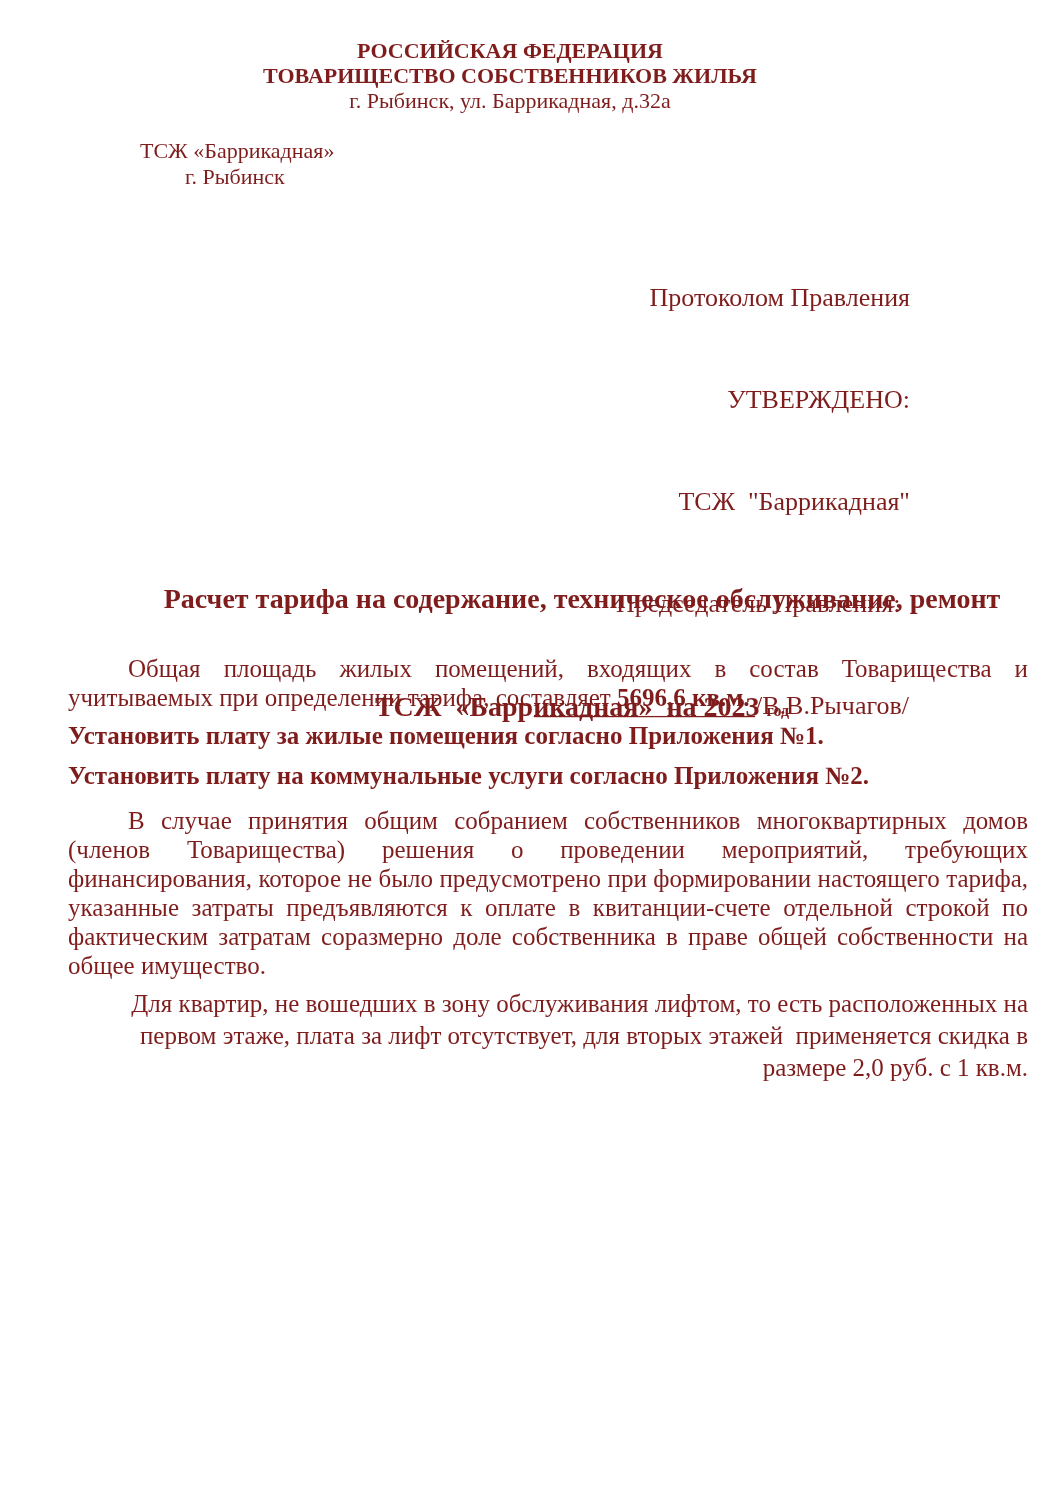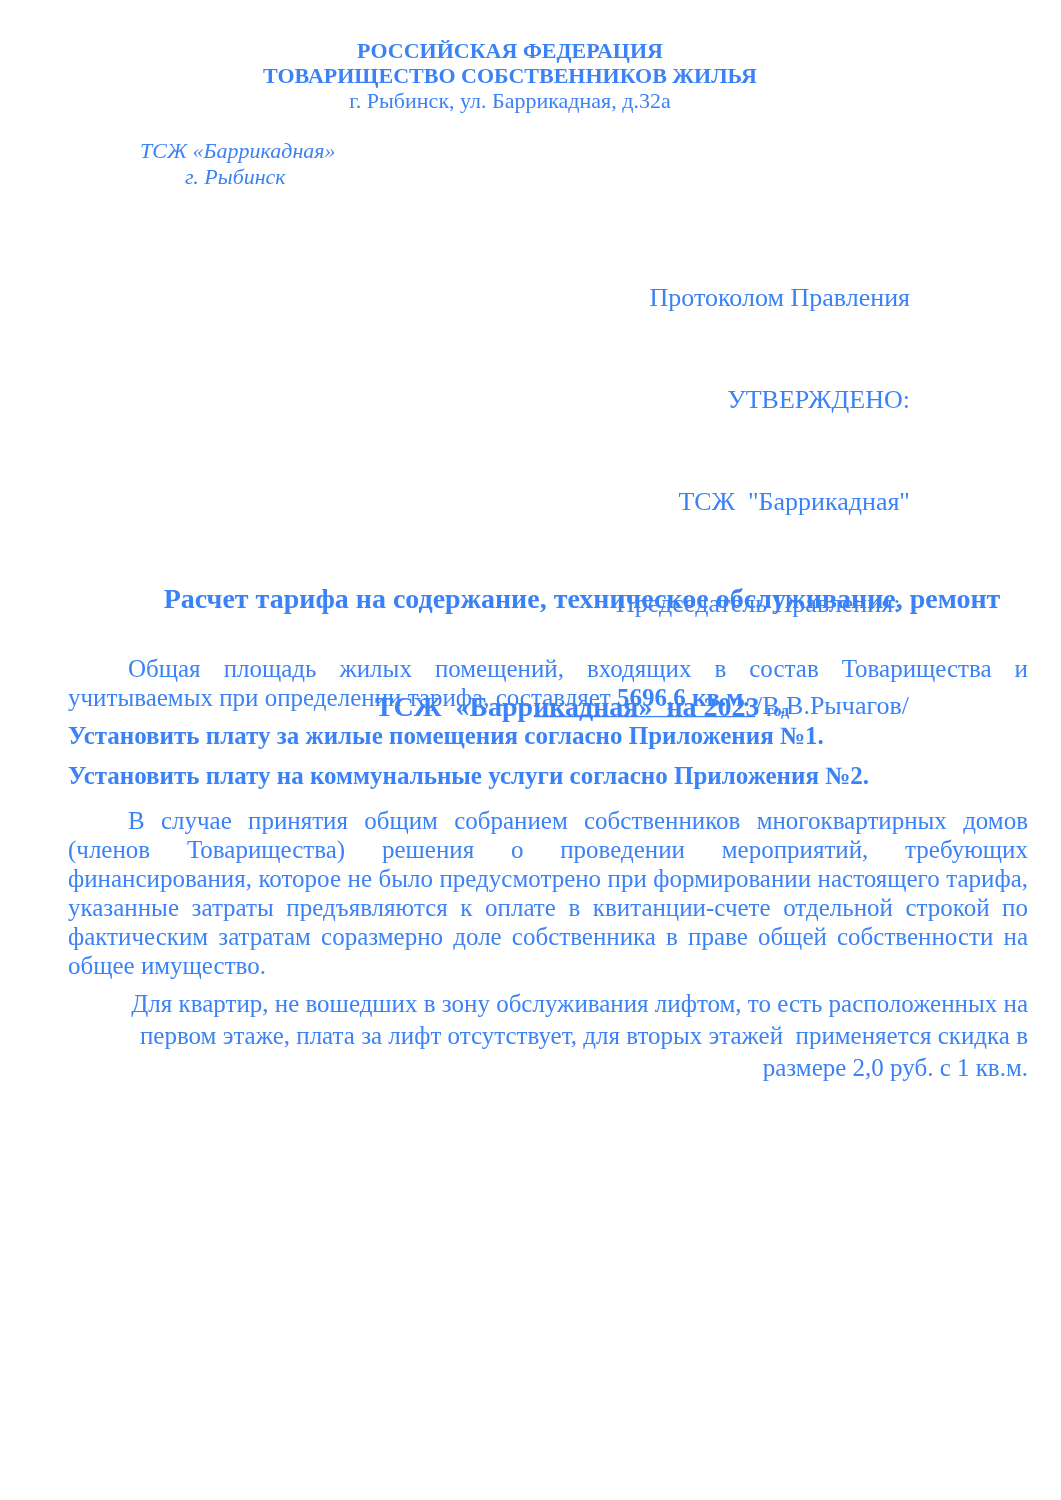--- a/index.html
+++ b/index.html
@@ -1,40 +1,39 @@
 <!DOCTYPE html>
 <html><head>
 <meta charset="utf-8">
 <style>
   html, body { margin: 0; padding: 0; background: #ffffff; }
   .page {
     position: relative;
     width: 1061px;
     height: 1500px;
     background: #ffffff;
-    color: #3b82f6;
+    color: #7f1d1d;
     font-family: "Liberation Serif", "DejaVu Serif", serif;
     overflow: hidden;
   }
   
   .letterhead {
     position: absolute;
     top: 38px; left: 60px; width: 900px;
     text-align: center;
     font-size: 22px;
     line-height: 25px;
   }
   .letterhead .bold { font-weight: 700; }
   
   .org-left {
     position: absolute;
     top: 138px; left: 140px;
     font-size: 22px;
     line-height: 26px;
-    font-style: italic;
   }
   .org-left .city { margin-left: 45px; }
   
   .approved {
     position: absolute;
     top: 213px; left: 534px; width: 376px;
     font-size: 26px;
     line-height: 34px;
     white-space: pre-wrap;
   }

